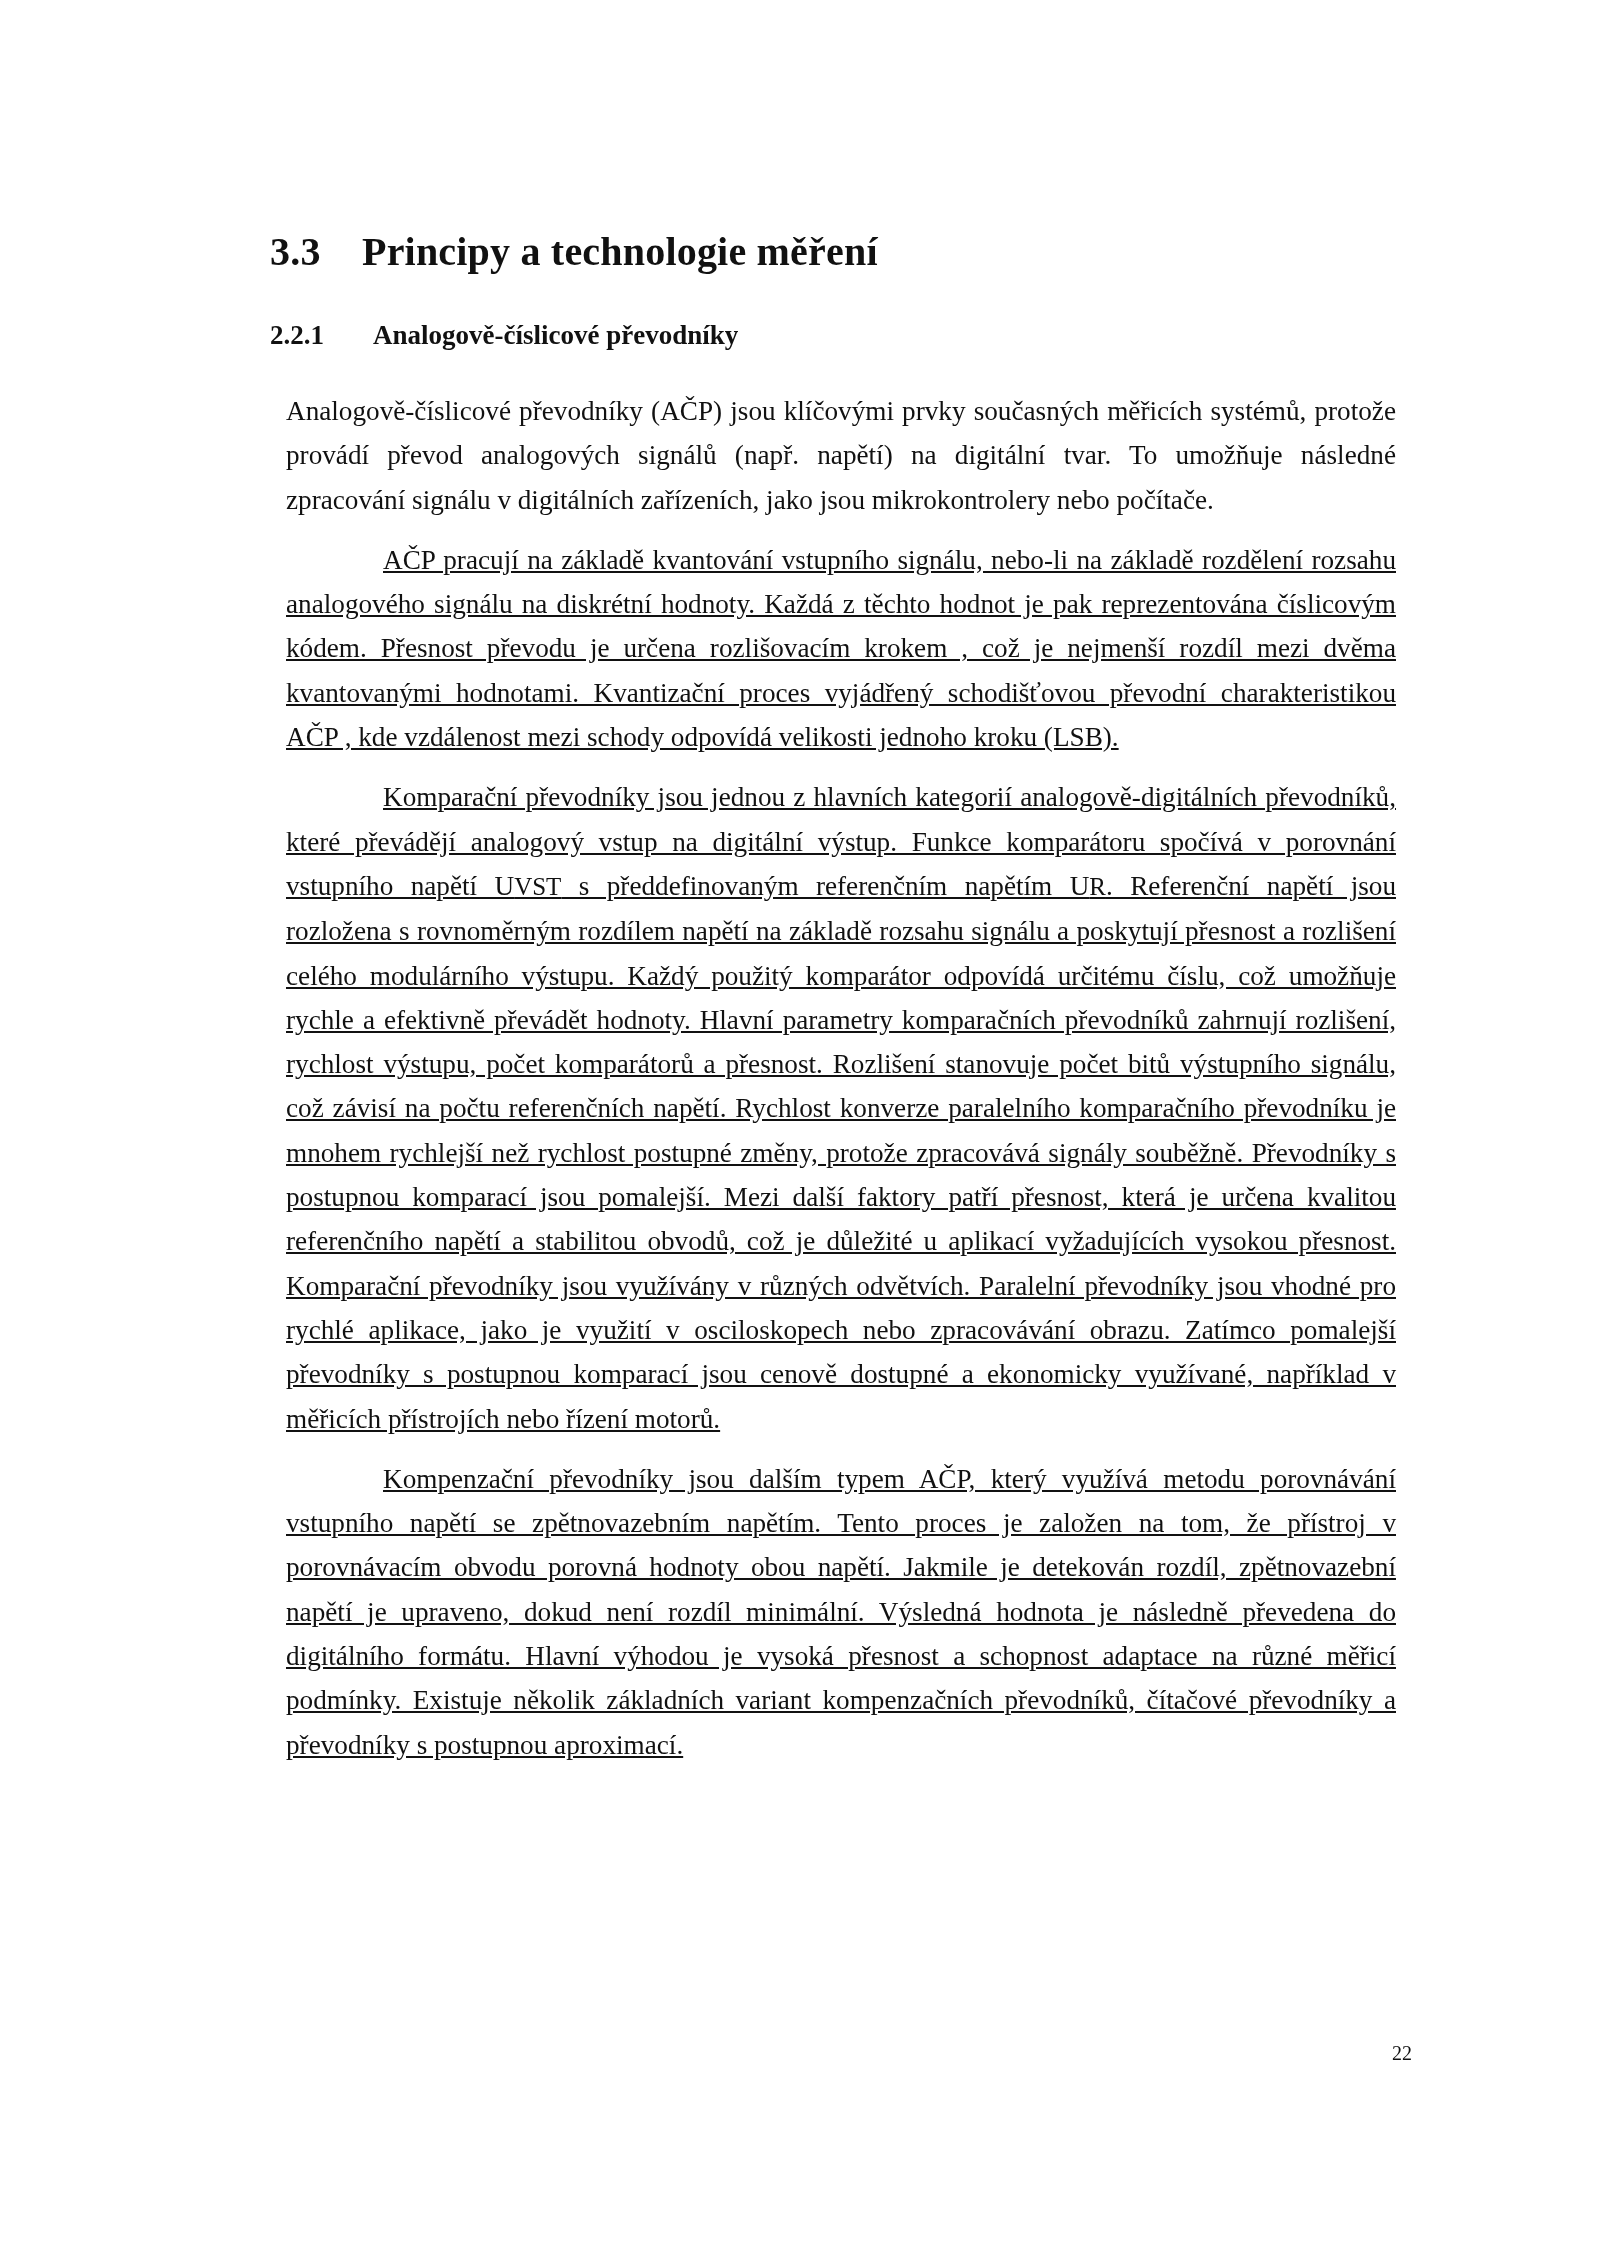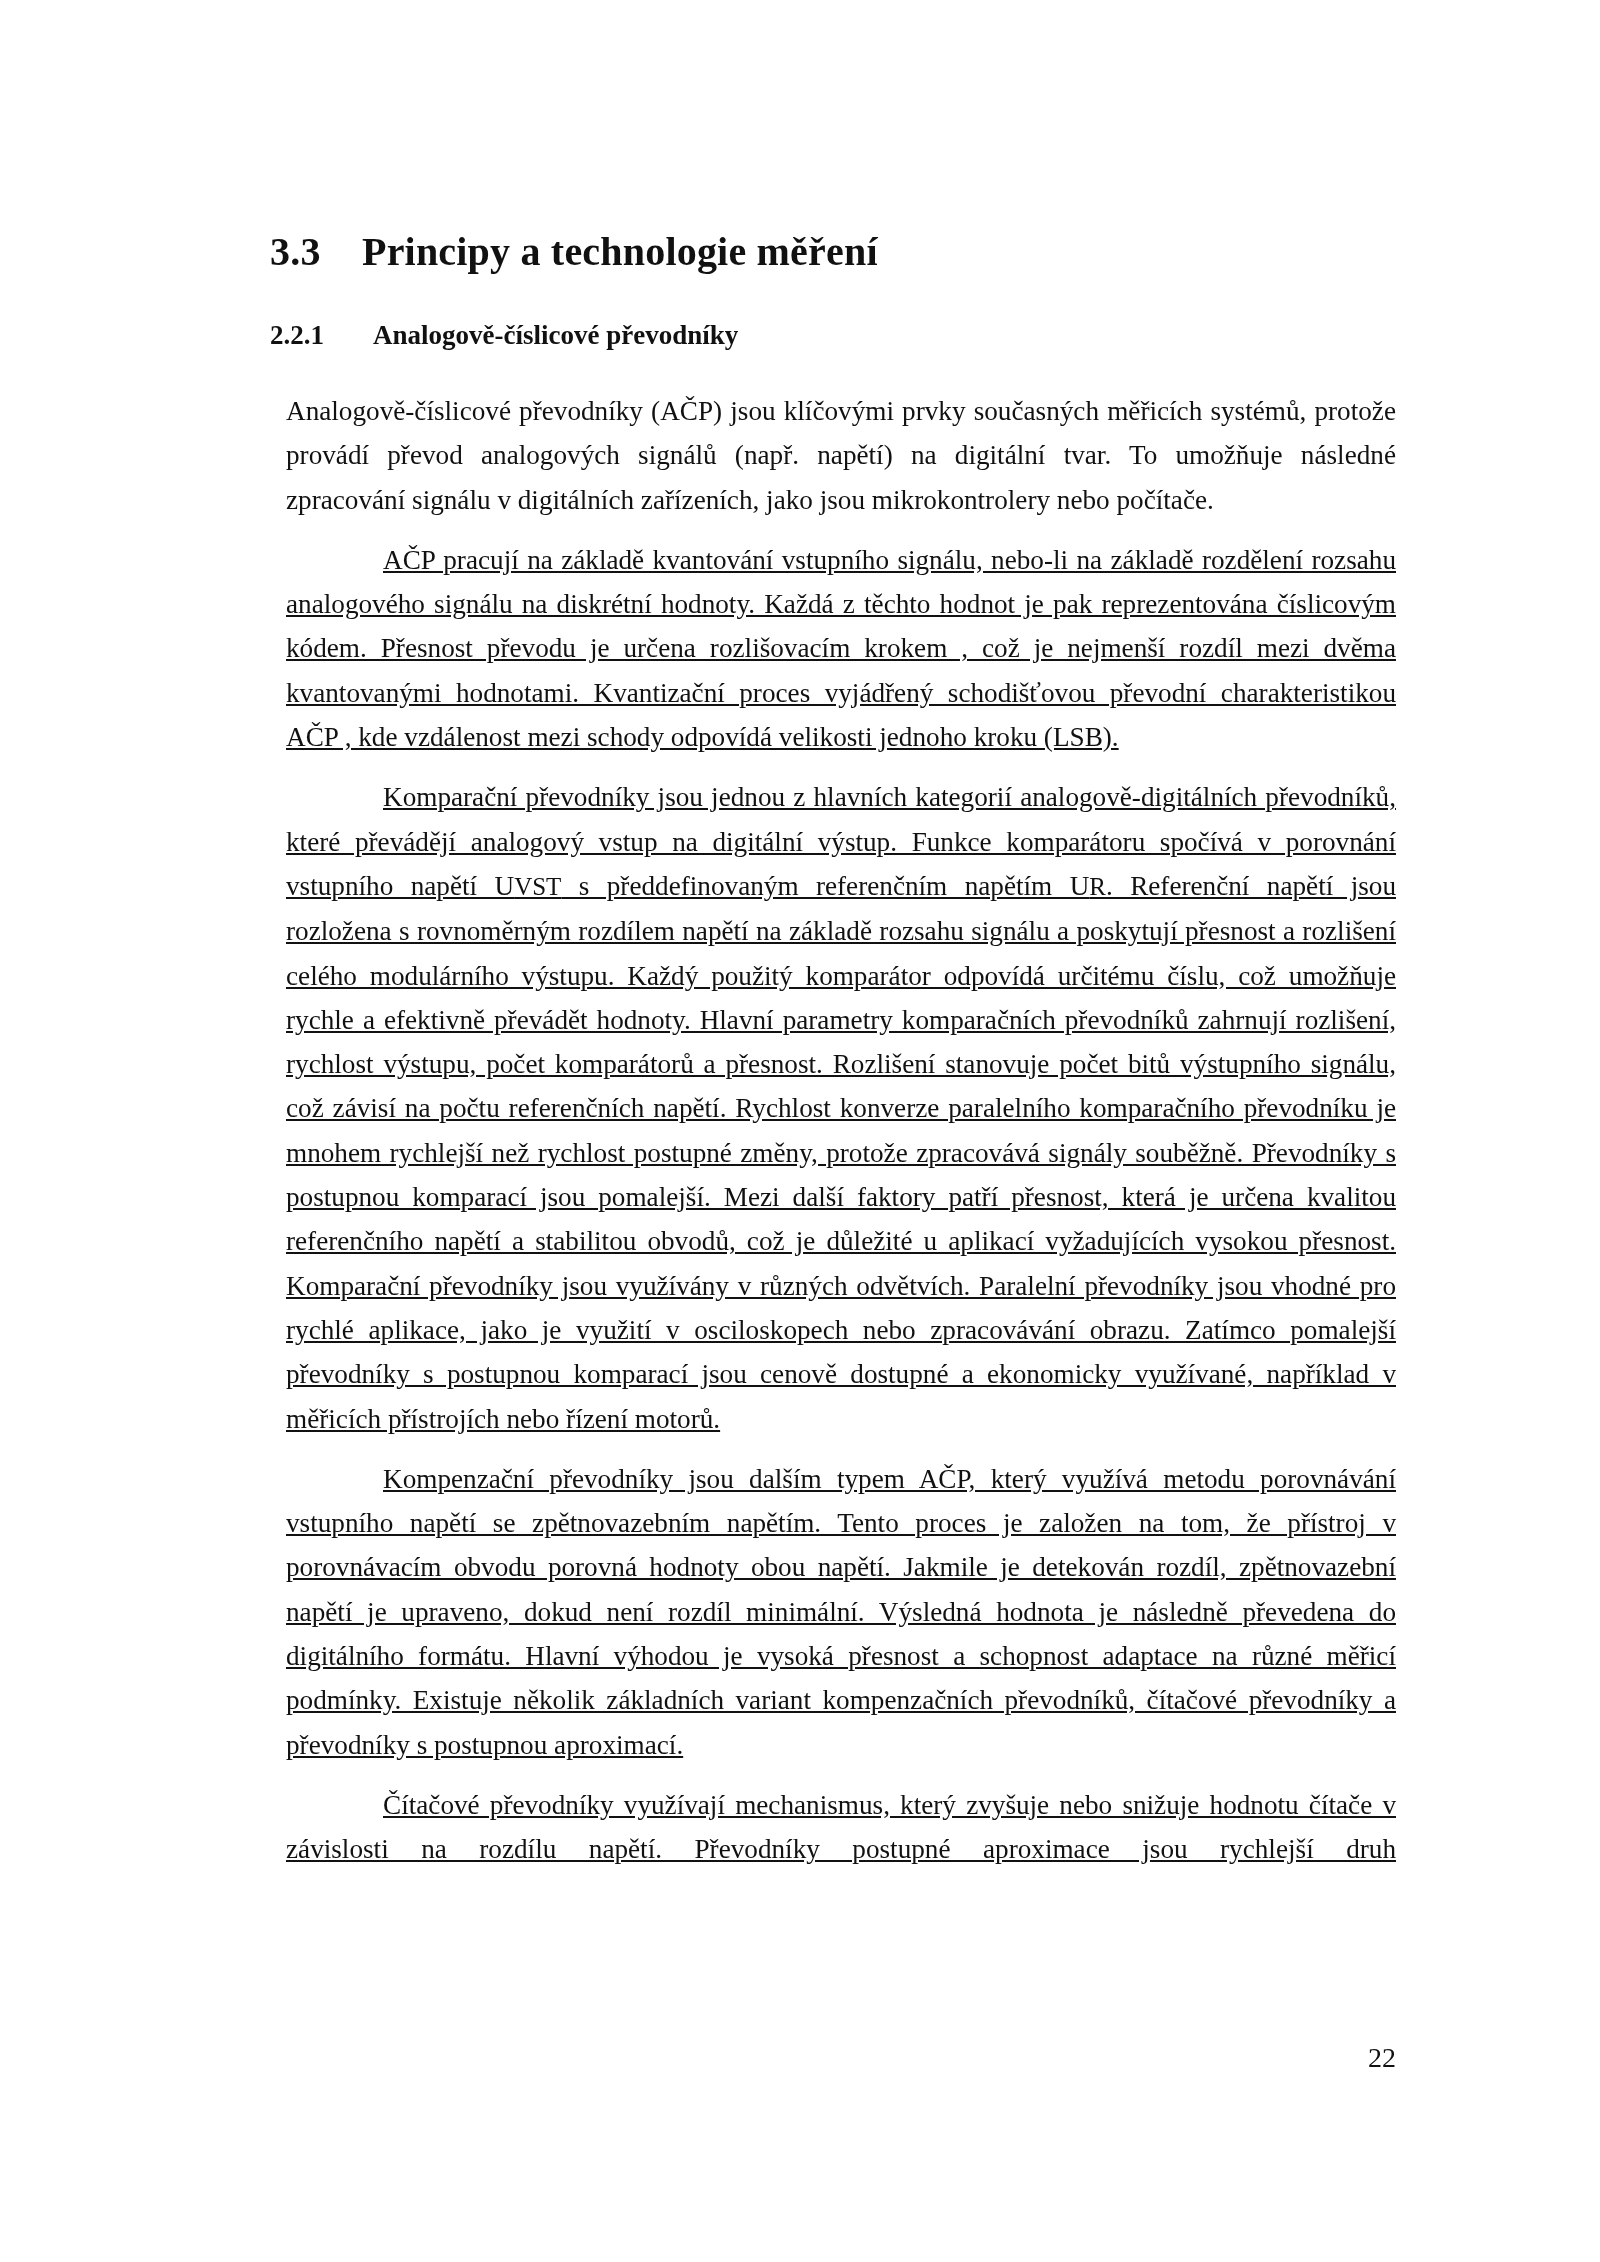--- a/index.html
+++ b/index.html
@@ -20,38 +20,37 @@
   .h2 .num { width: 92px; }
   .h3 .num { width: 103px; }
   .body {
     position: absolute; top: 373px; left: 0; width: 1142px;
     font-size: 27.2px; line-height: 44.3px; text-align: justify;
   }
   .body p { margin: 16px; }
   .body p.indent { text-indent: 97px; text-decoration: underline; }
   sub { font-size: 25px; vertical-align: baseline; position: relative; top: 0; }
   .pageno {
-    position: absolute; top: 2042px; right: 16px;
-    font-size: 28px; font-family: "Liberation Serif", serif;
+    position: absolute; top: 2042px; right: 0;
+    font-size: 20px; font-family: "Liberation Serif", serif;
   }
 </style>
 </head>
 <body>
 
 <div class="page">
   <div class="h2">
     <span class="num">3.3</span><span>Principy a technologie měření</span>
   </div>
 
   <div class="h3">
     <span class="num">2.2.1</span><span>Analogově-číslicové převodníky</span>
   </div>
 
   <div class="body">
     <p>Analogově-číslicové převodníky (AČP) jsou klíčovými prvky současných měřicích systémů, protože provádí převod analogových signálů (např. napětí) na digitální tvar. To umožňuje následné zpracování signálu v digitálních zařízeních, jako jsou mikrokontrolery nebo počítače.</p>
     <p class="indent">AČP pracují na základě kvantování vstupního signálu, nebo-li na základě rozdělení rozsahu analogového signálu na diskrétní hodnoty. Každá z těchto hodnot je pak reprezentována číslicovým kódem. Přesnost převodu je určena rozlišovacím krokem , což je nejmenší rozdíl mezi dvěma kvantovanými hodnotami. Kvantizační proces vyjádřený schodišťovou převodní charakteristikou AČP , kde vzdálenost mezi schody odpovídá velikosti jednoho kroku (LSB).</p>
     <p class="indent"><span>Komparační převodníky jsou jednou z hlavních kategorií analogově-digitálních převodníků, které převádějí analogový vstup na digitální výstup. Funkce komparátoru spočívá v porovnání vstupního napětí U</span><sub>VST</sub><span> s předdefinovaným referenčním napětím U</span><sub>R</sub><span>. Referenční napětí jsou rozložena s rovnoměrným rozdílem napětí na základě rozsahu signálu a poskytují přesnost a rozlišení celého modulárního výstupu. Každý použitý komparátor odpovídá určitému číslu, což umožňuje rychle a efektivně převádět hodnoty. Hlavní parametry komparačních převodníků zahrnují rozlišení, rychlost výstupu, počet komparátorů a přesnost. Rozlišení stanovuje počet bitů výstupního signálu, což závisí na počtu referenčních napětí. Rychlost konverze paralelního komparačního převodníku je mnohem rychlejší než rychlost postupné změny, protože zpracovává  signály souběžně. Převodníky s  postupnou komparací jsou pomalejší. Mezi další faktory patří přesnost, která je určena kvalitou referenčního napětí a stabilitou obvodů, což je důležité u aplikací vyžadujících vysokou přesnost. Komparační převodníky jsou využívány v různých odvětvích. Paralelní převodníky jsou vhodné pro rychlé aplikace, jako je využití v osciloskopech nebo zpracovávání obrazu. Zatímco pomalejší převodníky s postupnou komparací  jsou cenově dostupné a ekonomicky využívané, například v měřicích přístrojích nebo řízení motorů.</span></p>
     <p class="indent">Kompenzační převodníky jsou dalším typem AČP, který využívá metodu porovnávání vstupního napětí se zpětnovazebním napětím. Tento proces je založen na tom, že přístroj v porovnávacím obvodu porovná hodnoty obou napětí. Jakmile je detekován rozdíl, zpětnovazební napětí je upraveno, dokud není rozdíl  minimální. Výsledná hodnota je následně převedena do digitálního formátu. Hlavní výhodou je vysoká přesnost a schopnost adaptace na různé měřicí podmínky. Existuje několik základních variant kompenzačních převodníků, čítačové převodníky a převodníky s postupnou aproximací.</p>
-    <p class="indent" style="text-align-last: justify;">Čítačové převodníky využívají mechanismus, který zvyšuje nebo snižuje hodnotu čítače v závislosti na rozdílu napětí. Převodníky postupné aproximace jsou rychlejší druh</p>
   </div>
 
   <div class="pageno">22</div>
 </div>
 
 </body></html>

